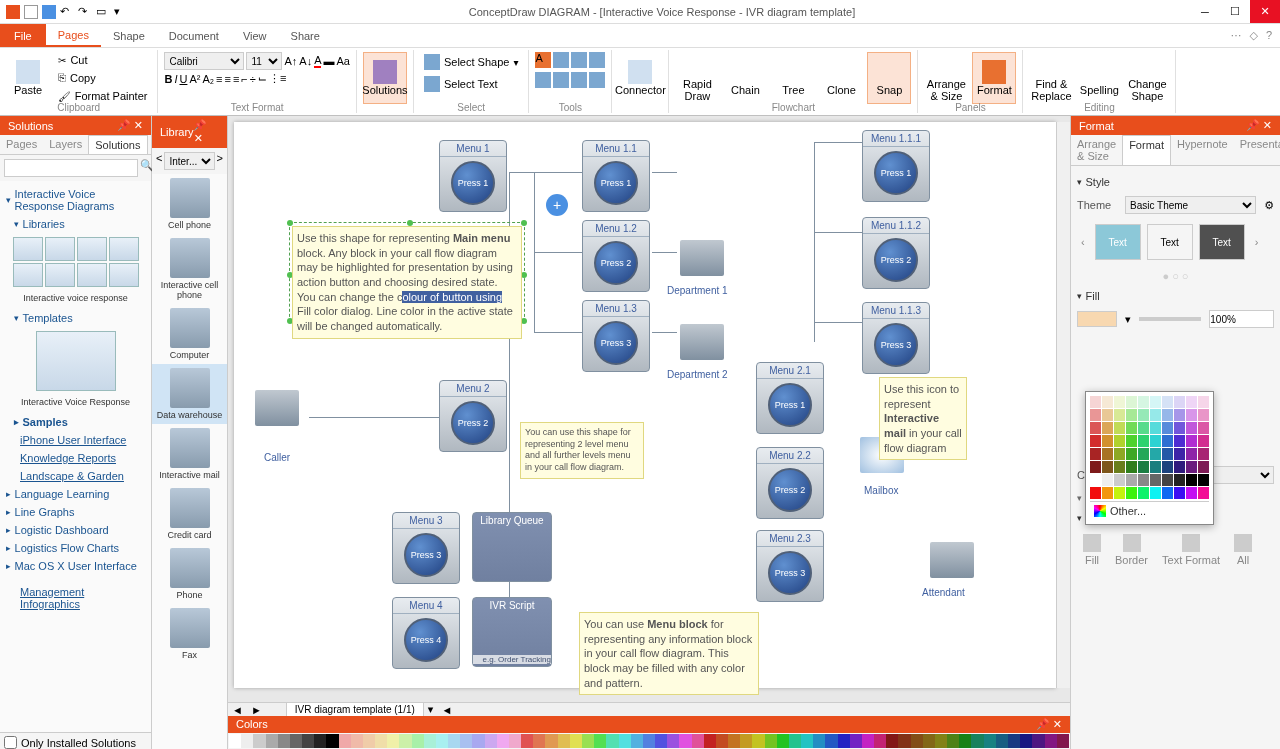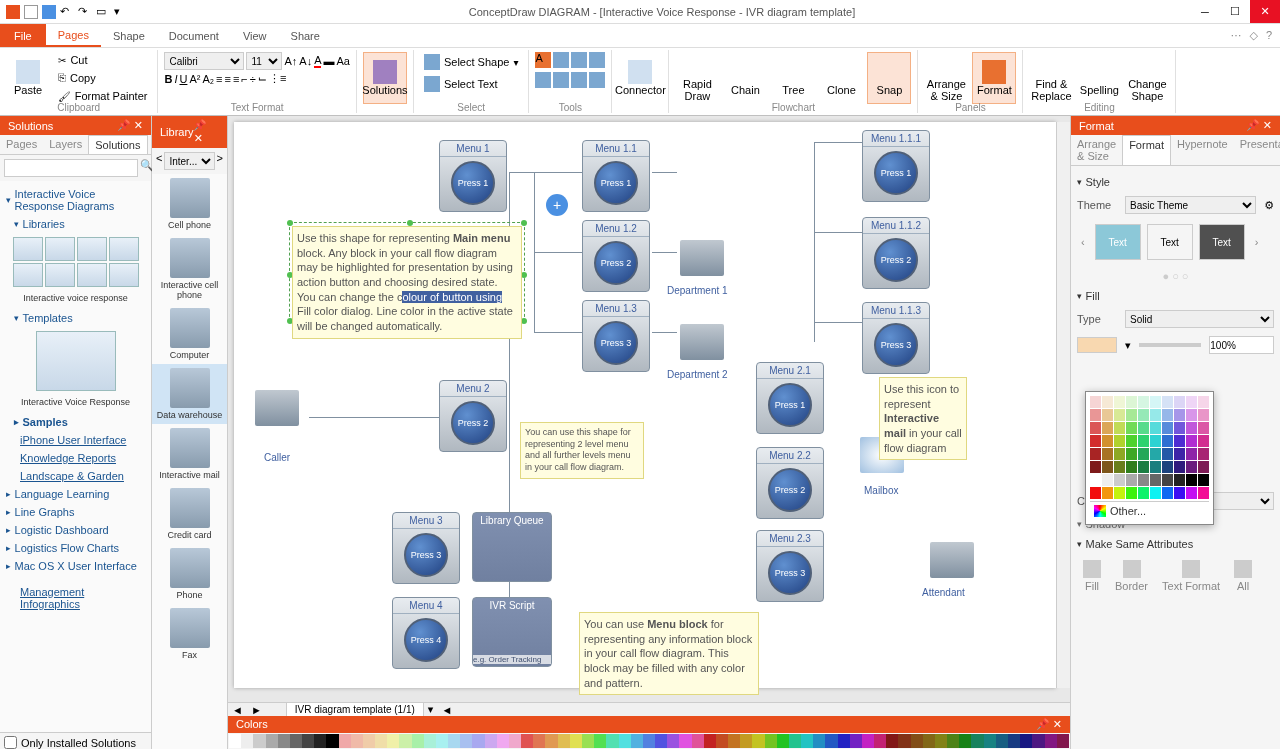--- a/index.html
+++ b/index.html
@@ -468,21 +468,21 @@
           </div>
         <div class="menu-shape" style="left:158px;top:475px">
             <div class="menu-title">Menu 4</div>
             <div class="press-btn">Press 4</div>
           </div>
         <div class="menu-shape" style="left:238px;top:390px;width:80px;height:70px;background:linear-gradient(#8090b0,#7080a0)">
             <div class="menu-title" style="color:#fff;border:none">Library Queue</div>
           </div>
         <div class="menu-shape" style="left:238px;top:475px;width:80px;height:70px;background:linear-gradient(#8090b0,#7080a0)">
             <div class="menu-title" style="color:#fff;border:none">IVR Script</div>
-            <div style="position:absolute;bottom:2px;left:0;right:0;text-align:left;font-size:8px;color:#405070;background:#d8dce4">e.g. Order Tracking</div>
+            <div style="position:absolute;bottom:2px;left:0;right:0;text-align:right;font-size:8px;color:#405070;background:#d8dce4">e.g. Order Tracking</div>
           </div>
 
         <div class="icon-shape" style="left:443px;top:118px">
             <div class="icon-img"></div>
           </div>
         <div class="icon-label" style="left:433px;top:163px">Department 1</div>
         <div class="icon-shape" style="left:443px;top:202px">
             <div class="icon-img"></div>
           </div>
         <div class="icon-label" style="left:433px;top:247px">Department 2</div>
@@ -620,24 +620,20 @@
       <div class="theme-thumbs">
         <span class="nav-arrow">‹</span>
         <div class="theme-thumb sel">Text</div>
         <div class="theme-thumb">Text</div>
         <div class="theme-thumb dark">Text</div>
         <span class="nav-arrow">›</span>
       </div>
       <div style="text-align:center;color:#ccc;padding:4px">● ○ ○</div>
       <div class="rp-section-title">Fill</div>
       <div class="rp-row">
-          <span class="rp-label">Type</span>
-          <select class="rp-select"><option>Solid</option></select>
-        </div>
-      <div class="rp-row">
           <div style="width:40px;height:16px;background:#f8d8b0;border:1px solid #ccc"></div>
           <span>▾</span>
           <div style="flex:1;height:4px;background:#ccc"></div>
           <input class="rp-select" style="width: 44px;" value="100%">
         </div>
 
       <div class="color-grid-popup" style="left:14px;top:225px;width:129px" id="color-popup">
           <div class="cg-row">
             <div class="cg-cell" style="background: rgb(246, 213, 213);"></div>
             <div class="cg-cell" style="background: rgb(246, 233, 213);"></div>

